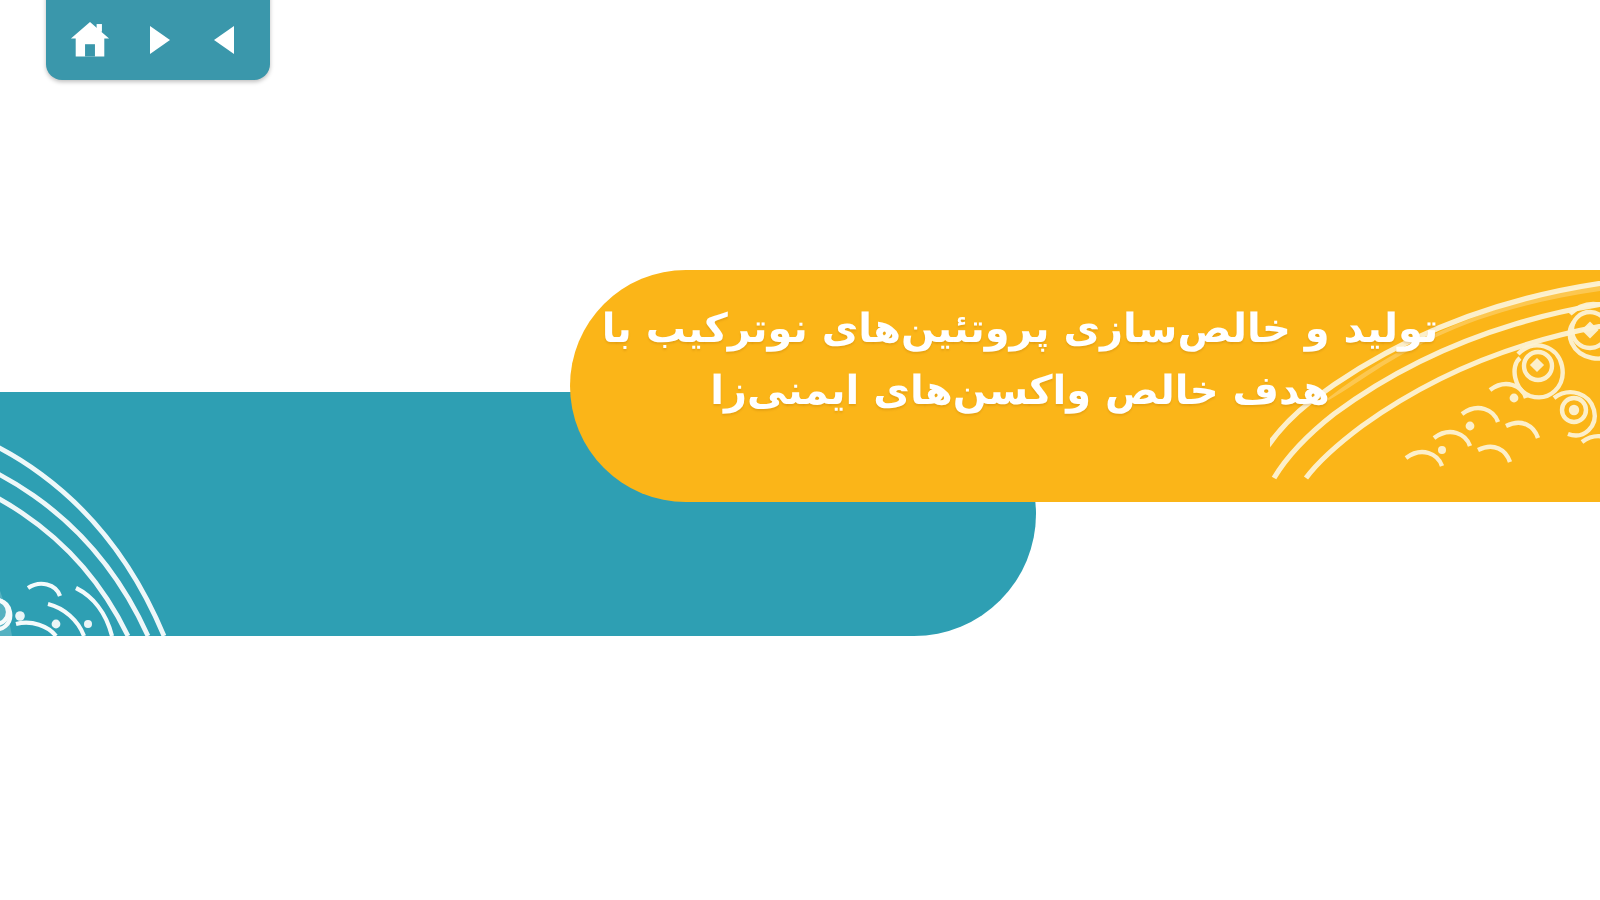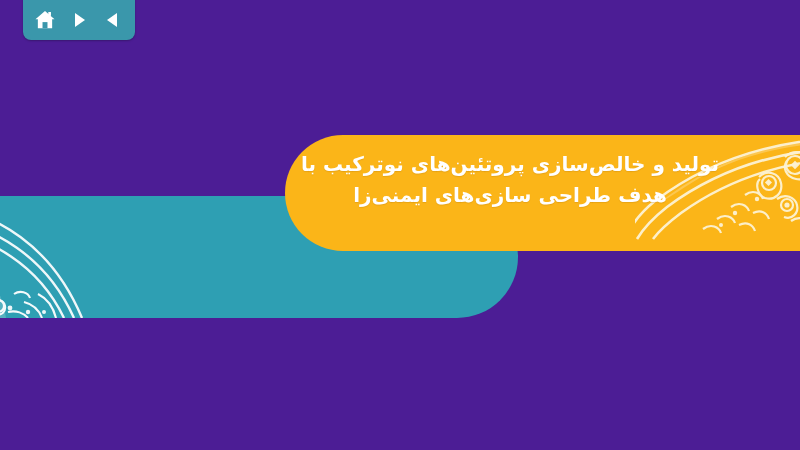--- a/index.html
+++ b/index.html
@@ -5,21 +5,21 @@
   html, body {
     margin: 0;
     padding: 0;
     background: #4a4a4a;
   }
   #slide {
     position: relative;
     width: 800px;
     height: 450px;
     overflow: hidden;
-    background: #4c1d95;
+    background: #ffffff;
     font-family: "DejaVu Sans", sans-serif;
   }
 
   
   #navbar {
     position: absolute;
     left: 23px;
     top: -10px;
     width: 112px;
     height: 50px;
@@ -227,18 +227,18 @@
         <circle cx="122" cy="64" r="2.2"></circle>
         <circle cx="100" cy="78" r="2.2"></circle>
         <circle cx="86" cy="90" r="2"></circle>
         <circle cx="224" cy="26" r="2.4"></circle>
         <circle cx="196" cy="96" r="2.2"></circle>
       </g>
     </svg>
 
     <div id="title-block">
       <div class="title-line">تولید و خالص‌سازی پروتئین‌های نوترکیب با</div>
-      <div class="title-line">هدف طراحی سازی‌های ایمنی‌زا</div>
+      <div class="title-line">هدف خالص واکسن‌های ایمنی‌زا</div>
     </div>
 
   </div>
 
 </div>
 
 </body></html>

